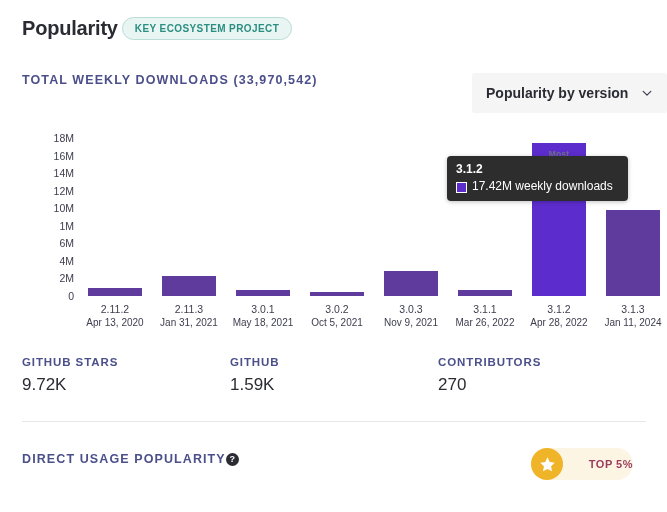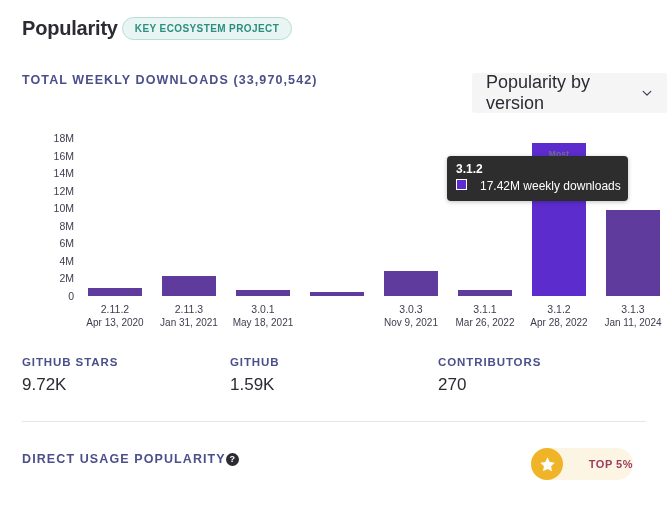--- a/index.html
+++ b/index.html
@@ -56,23 +56,24 @@
     position: absolute;
     left: 472px; top: 73px;
     width: 195px; height: 40px;
     background: #f5f5f5;
     border-radius: 3px;
     display: flex; align-items: center;
     padding: 0 14px;
     cursor: pointer;
   }
   .dropdown-label {
-    font-size: 18px;
+    font-size: 14px;
     color: #2b2b34;
     flex: 1;
+    font-weight: bold;
   }
   .chev { width: 12px; height: 12px; flex: none; }
 
   
   .chart {
     position: absolute;
     left: 12px; top: 130px;
     width: 667px; height: 205px; padding-left: 18px;
   }
   .y-axis {
@@ -142,21 +143,21 @@
     padding: 6px 9px 8px 9px;
     z-index: 20;
     box-shadow: 0 1px 4px rgba(0,0,0,0.25);
   }
   .tt-title {
     color: #ffffff;
     font-size: 12px;
     font-weight: bold;
     margin-bottom: 3px;
   }
-  .tt-row { display: flex; align-items: flex-start; gap: 13px; }
+  .tt-row { display: flex; align-items: flex-end; gap: 5px; }
   .tt-swatch {
     width: 11px; height: 11px;
     background: #5c2ccc;
     border: 1.5px solid #ffffff;
     flex: none;
   }
   .tt-text {
     color: #ffffff;
     font-size: 12px;
     white-space: nowrap;
@@ -258,21 +259,21 @@
     </svg>
   </div>
 
   <div class="chart">
     <div class="y-axis" id="y-axis">
         <div class="y-tick" style="top: 8px;">18M</div>
         <div class="y-tick" style="top: 25.5556px;">16M</div>
         <div class="y-tick" style="top: 43.1111px;">14M</div>
         <div class="y-tick" style="top: 60.6667px;">12M</div>
         <div class="y-tick" style="top: 78.2222px;">10M</div>
-        <div class="y-tick" style="top: 95.7778px;">8M</div>
+        <div class="y-tick" style="top: 95.7778px;">1M</div>
         <div class="y-tick" style="top: 113.333px;">6M</div>
         <div class="y-tick" style="top: 130.889px;">4M</div>
         <div class="y-tick" style="top: 148.444px;">2M</div>
         <div class="y-tick" style="top: 166px;">0</div>
       </div>
     <div class="plot" id="plot">
         <div class="bar-slot" style="left: 0px; width: 74px;">
           <div class="bar" title="2.11.2 — 0.9M" style="height: 7.9px; left: 10px; width: 54px; right: auto;"></div>
         </div>
         <div class="bar-slot" style="left: 74px; width: 74px;">
@@ -304,20 +305,24 @@
           <div class="x-ver">2.11.2</div>
           <div class="x-date">Apr 13, 2020</div>
         </div>
         <div class="x-item" style="left: 74px; width: 74px;">
           <div class="x-ver">2.11.3</div>
           <div class="x-date">Jan 31, 2021</div>
         </div>
         <div class="x-item" style="left: 148px; width: 74px;">
           <div class="x-ver">3.0.1</div>
           <div class="x-date">May 18, 2021</div>
+        </div>
+        <div class="x-item" style="left: 222px; width: 74px;">
+          <div class="x-ver">3.0.2</div>
+          <div class="x-date">Oct 5, 2021</div>
         </div>
         <div class="x-item" style="left: 296px; width: 74px;">
           <div class="x-ver">3.0.3</div>
           <div class="x-date">Nov 9, 2021</div>
         </div>
         <div class="x-item" style="left: 370px; width: 74px;">
           <div class="x-ver">3.1.1</div>
           <div class="x-date">Mar 26, 2022</div>
         </div>
         <div class="x-item" style="left: 444px; width: 74px;">

